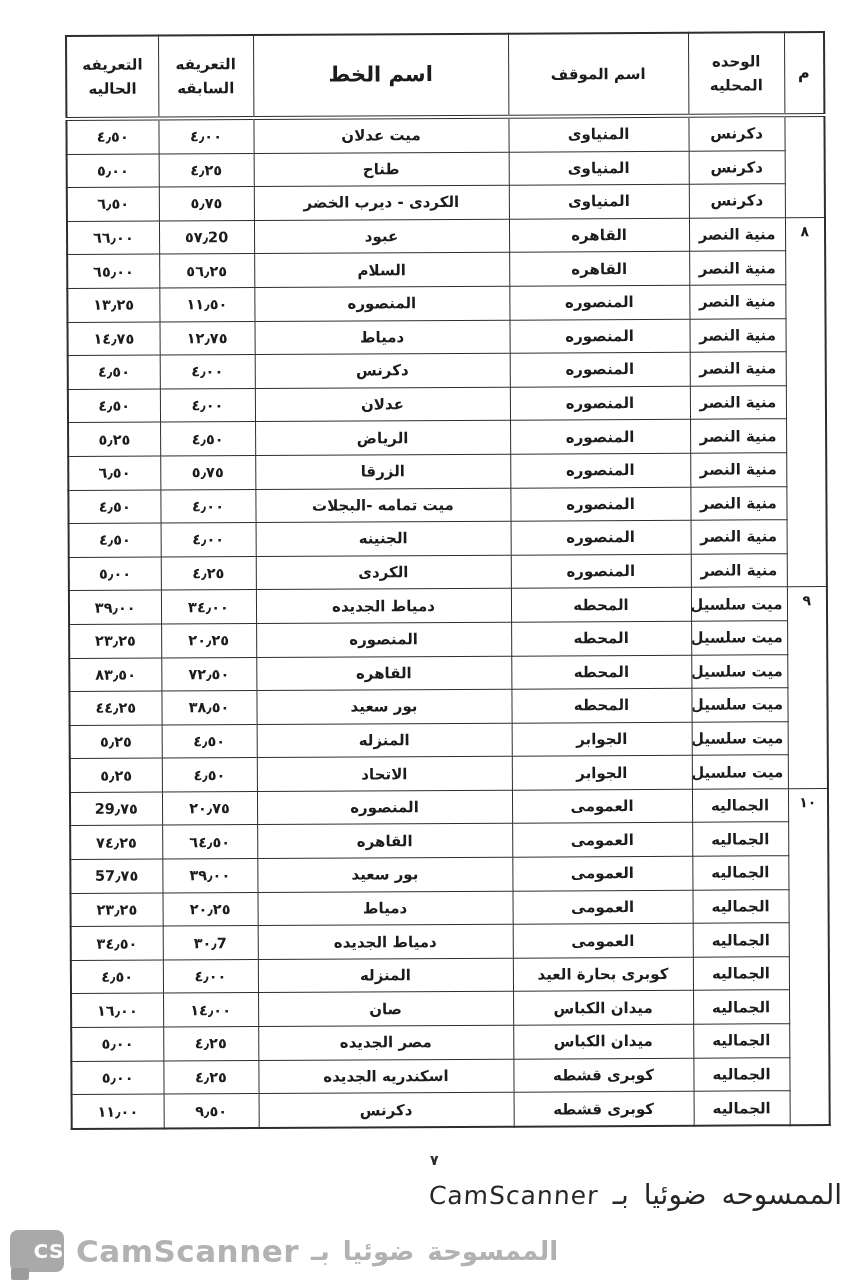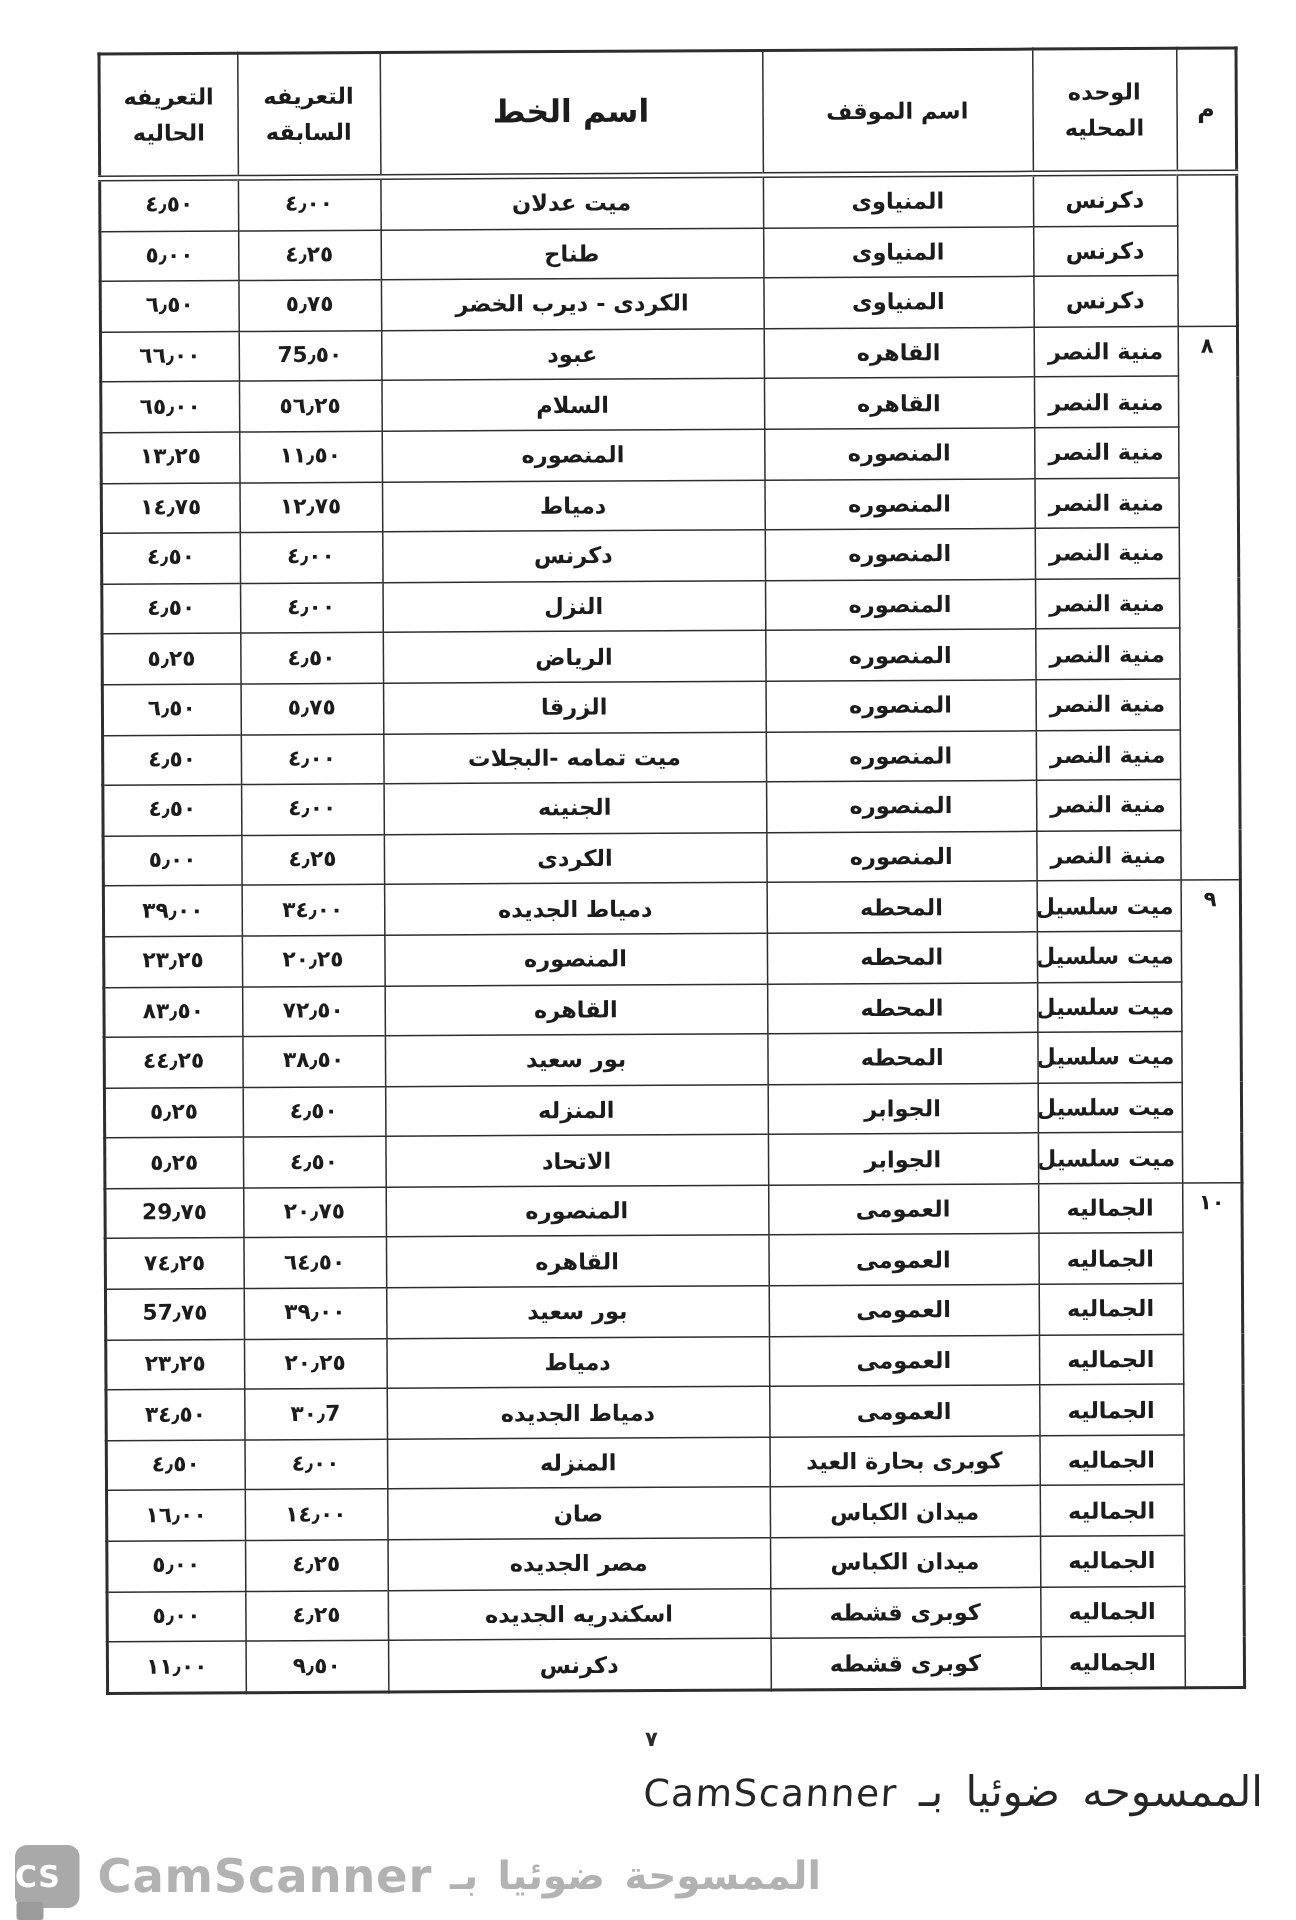--- a/index.html
+++ b/index.html
@@ -86,27 +86,27 @@
     position: absolute;
     left: 10px;
     bottom: 8px;
     display: flex;
     align-items: center;
     gap: 12px;
     direction: ltr;
   }
   .cs-logo {
     position: relative;
-    width: 43px;
+    width: 54px;
     height: 42px;
     background: #a9a9a9;
     border-radius: 8px;
     display: flex;
     align-items: center;
-    justify-content: flex-start;
+    justify-content: flex-end;
     flex: 0 0 auto;
   }
   .cs-logo::after {
     content: "";
     position: absolute;
     left: 1px;
     bottom: -8px;
     width: 18px;
     height: 12px;
     background: #9b9b9b;
@@ -177,21 +177,21 @@
           <td class="stop-cell">المنياوى</td>
           <td class="line-cell">الكردى - ديرب الخضر</td>
           <td class="prev-fare-cell">٥٫٧٥</td>
           <td class="current-fare-cell">٦٫٥٠</td>
         </tr>
         <tr>
           <td class="serial-cell" rowspan="11">٨</td>
           <td class="unit-cell">منية النصر</td>
           <td class="stop-cell">القاهره</td>
           <td class="line-cell">عبود</td>
-          <td class="prev-fare-cell">75٫٥٠</td>
+          <td class="prev-fare-cell">٥٧٫20</td>
           <td class="current-fare-cell">٦٦٫٠٠</td>
         </tr>
         <tr>
           <td class="unit-cell">منية النصر</td>
           <td class="stop-cell">القاهره</td>
           <td class="line-cell">السلام</td>
           <td class="prev-fare-cell">٥٦٫٢٥</td>
           <td class="current-fare-cell">٦٥٫٠٠</td>
         </tr>
         <tr>
@@ -211,21 +211,21 @@
         <tr>
           <td class="unit-cell">منية النصر</td>
           <td class="stop-cell">المنصوره</td>
           <td class="line-cell">دكرنس</td>
           <td class="prev-fare-cell">٤٫٠٠</td>
           <td class="current-fare-cell">٤٫٥٠</td>
         </tr>
         <tr>
           <td class="unit-cell">منية النصر</td>
           <td class="stop-cell">المنصوره</td>
-          <td class="line-cell">النزل</td>
+          <td class="line-cell">عدلان</td>
           <td class="prev-fare-cell">٤٫٠٠</td>
           <td class="current-fare-cell">٤٫٥٠</td>
         </tr>
         <tr>
           <td class="unit-cell">منية النصر</td>
           <td class="stop-cell">المنصوره</td>
           <td class="line-cell">الرياض</td>
           <td class="prev-fare-cell">٤٫٥٠</td>
           <td class="current-fare-cell">٥٫٢٥</td>
         </tr>

